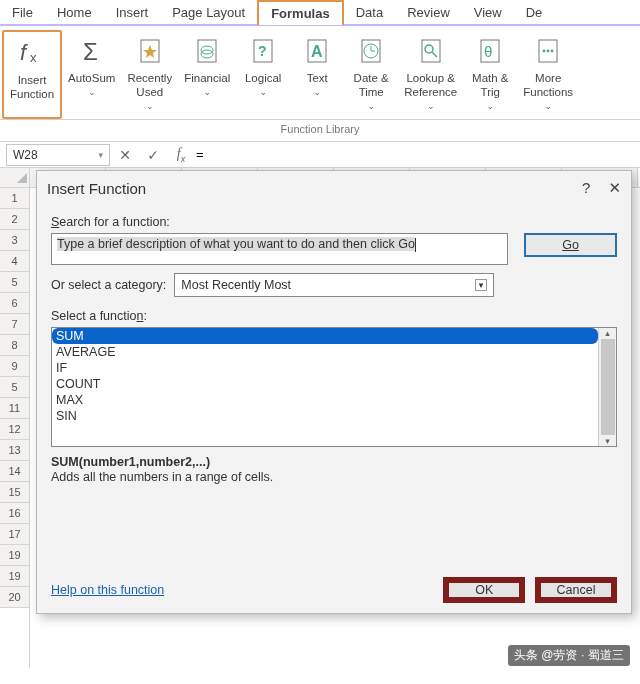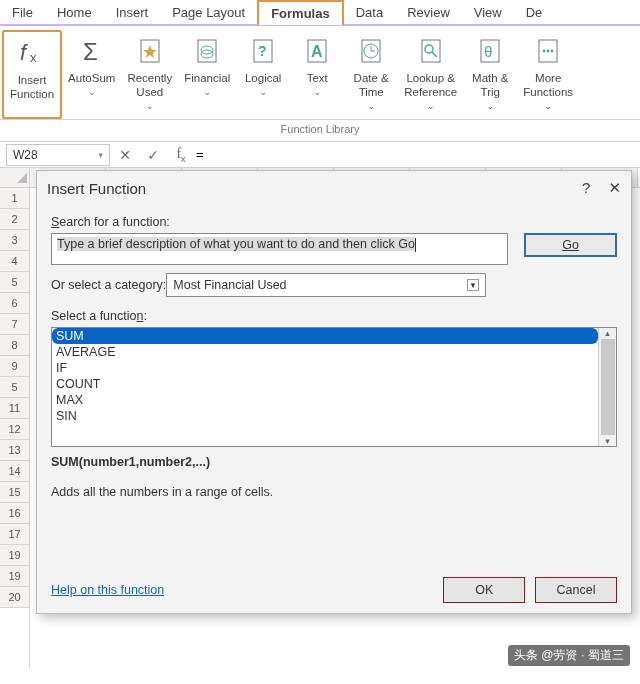--- a/index.html
+++ b/index.html
@@ -33,32 +33,32 @@
 
 .dialog { position: absolute; left: 6px; top: 2px; width: 596px; height: 444px; background: #f3f3f3; border: 1px solid #b8b8b8; box-shadow: 4px 4px 10px rgba(0,0,0,0.25); display: flex; flex-direction: column; }
 .titlebar { display: flex; align-items: center; justify-content: space-between; padding: 8px 10px; }
 .titlebar .t { font-size: 15px; color: #333; }
 .titlebar .ctls { display: flex; gap: 18px; font-size: 15px; color: #444; }
 .dbody { padding: 6px 14px 10px 14px; flex: 1; display: flex; flex-direction: column; }
 .lbl-s { font-size: 12.5px; color: #333; margin: 4px 0; }
 .searchrow { display: flex; gap: 16px; align-items: flex-start; }
 .searchbox { flex: 1; height: 32px; border: 1px solid #888; background: #fff; padding: 3px 5px; font-size: 12.5px; color: #333; }
 .go { width: 93px; height: 24px; border: 2px solid #2a6fb0; background: #e9e9e9; font-size: 12.5px; text-decoration: underline; display: flex; align-items: center; justify-content: center; }
-.catrow { display: flex; align-items: center; margin: 8px 0; }
+.catrow { display: flex; align-items: center; gap: 8px; margin: 8px 0; }
 .catsel { flex: 0 0 320px; height: 24px; border: 1px solid #888; background: #fff; font-size: 12.5px; padding: 0 6px; display:flex; align-items:center; justify-content:space-between; }
 .flist { border: 1px solid #888; background: #fff; height: 120px; display: flex; margin-bottom: 8px; }
 .flist .items { flex: 1; overflow: hidden; }
 .fitem { padding: 1px 4px; font-size: 12.5px; }
 .fitem.sel { background: #0a63c6; color: #fff; border-radius: 6px; }
 .sbar { width: 18px; background: #f0f0f0; border-left: 1px solid #ccc; display:flex; flex-direction:column; justify-content:space-between; align-items:center; font-size:9px; color:#666; }
-.sig { font-size: 12.5px; font-weight: bold; margin-bottom: 16px; }
+.sig { font-size: 12.5px; font-weight: bold; margin-bottom: 1px; }
 .desc { font-size: 12.5px; color: #333; }
 .dfoot { display: flex; align-items: center; justify-content: space-between; padding: 10px 14px; }
 .help { color: #1a63b3; font-size: 12.5px; text-decoration: underline; }
-.dbtn { width: 82px; height: 26px; border: 1px solid #7f1d1d; background: #e4e4e4; font-size: 12.5px; display: inline-flex; align-items: center; justify-content: center; margin-left: 6px; }
+.dbtn { width: 82px; height: 26px; border: 6px solid #7f1d1d; background: #e4e4e4; font-size: 12.5px; display: inline-flex; align-items: center; justify-content: center; margin-left: 6px; }
 .watermark { position: absolute; right: 10px; bottom: 2px; font-size: 12px; color: #fff; background: rgba(0,0,0,0.55); padding: 2px 6px; border-radius: 3px; }
 
 svg { overflow: visible; }
 </style>
 </head>
 <body>
 
 <div class="tabs">
   <div class="tab">File</div>
   <div class="tab">Home</div>
@@ -186,21 +186,21 @@
 <div class="grpname">Function Library</div>
 
 <div class="fbar">
   <div class="namebox">
       <span>W28</span>
       <span style="font-size:9px;color:#888">▾</span>
     </div>
   <div class="fxarea">
     <span class="fxctl">✕</span>
     <span class="fxctl">✓</span>
-    <span class="fxctl" style="font-family:Georgia">f<sub style="font-size:9px">x</sub></span>
+    <span class="fxctl" style="font-style:italic;font-family:Georgia">f<sub style="font-size:9px">x</sub></span>
   </div>
   <input class="fxinput" value="=" style="">
 </div>
 
 <div class="sheet">
   <div class="rowhdrs">
     <div class="corner">
         <svg width="10" height="10">
           <path d="M10 0 L10 10 L0 10 Z" fill="#bcbcbc"></path>
         </svg>
@@ -250,21 +250,21 @@
       </div>
       <div class="dbody">
         <div class="lbl-s"><span style="text-decoration:underline">S</span>earch for a function:</div>
         <div class="searchrow">
           <div class="searchbox"><span style="background:#dcdcdc;">Type a brief description of what you want to do and then click Go</span><span style="border-left:1px solid #333;height:14px;display:inline-block;vertical-align:middle"></span></div>
           <div class="go">Go</div>
         </div>
         <div class="catrow">
           <span class="lbl-s">Or select a category:</span>
           <div class="catsel">
-              <span>Most Financial Used</span>
+              <span>Most Recently Most</span>
               <span style="border:1px solid #999;padding:0 3px;font-size:9px">▾</span>
             </div>
         </div>
         <div class="lbl-s">Select a functio<span style="text-decoration:underline">n</span>:</div>
         <div class="flist">
           <div class="items" id="flist-items">
               <div class="fitem sel">SUM</div>
               <div class="fitem">AVERAGE</div>
               <div class="fitem">IF</div>
               <div class="fitem">COUNT</div>

